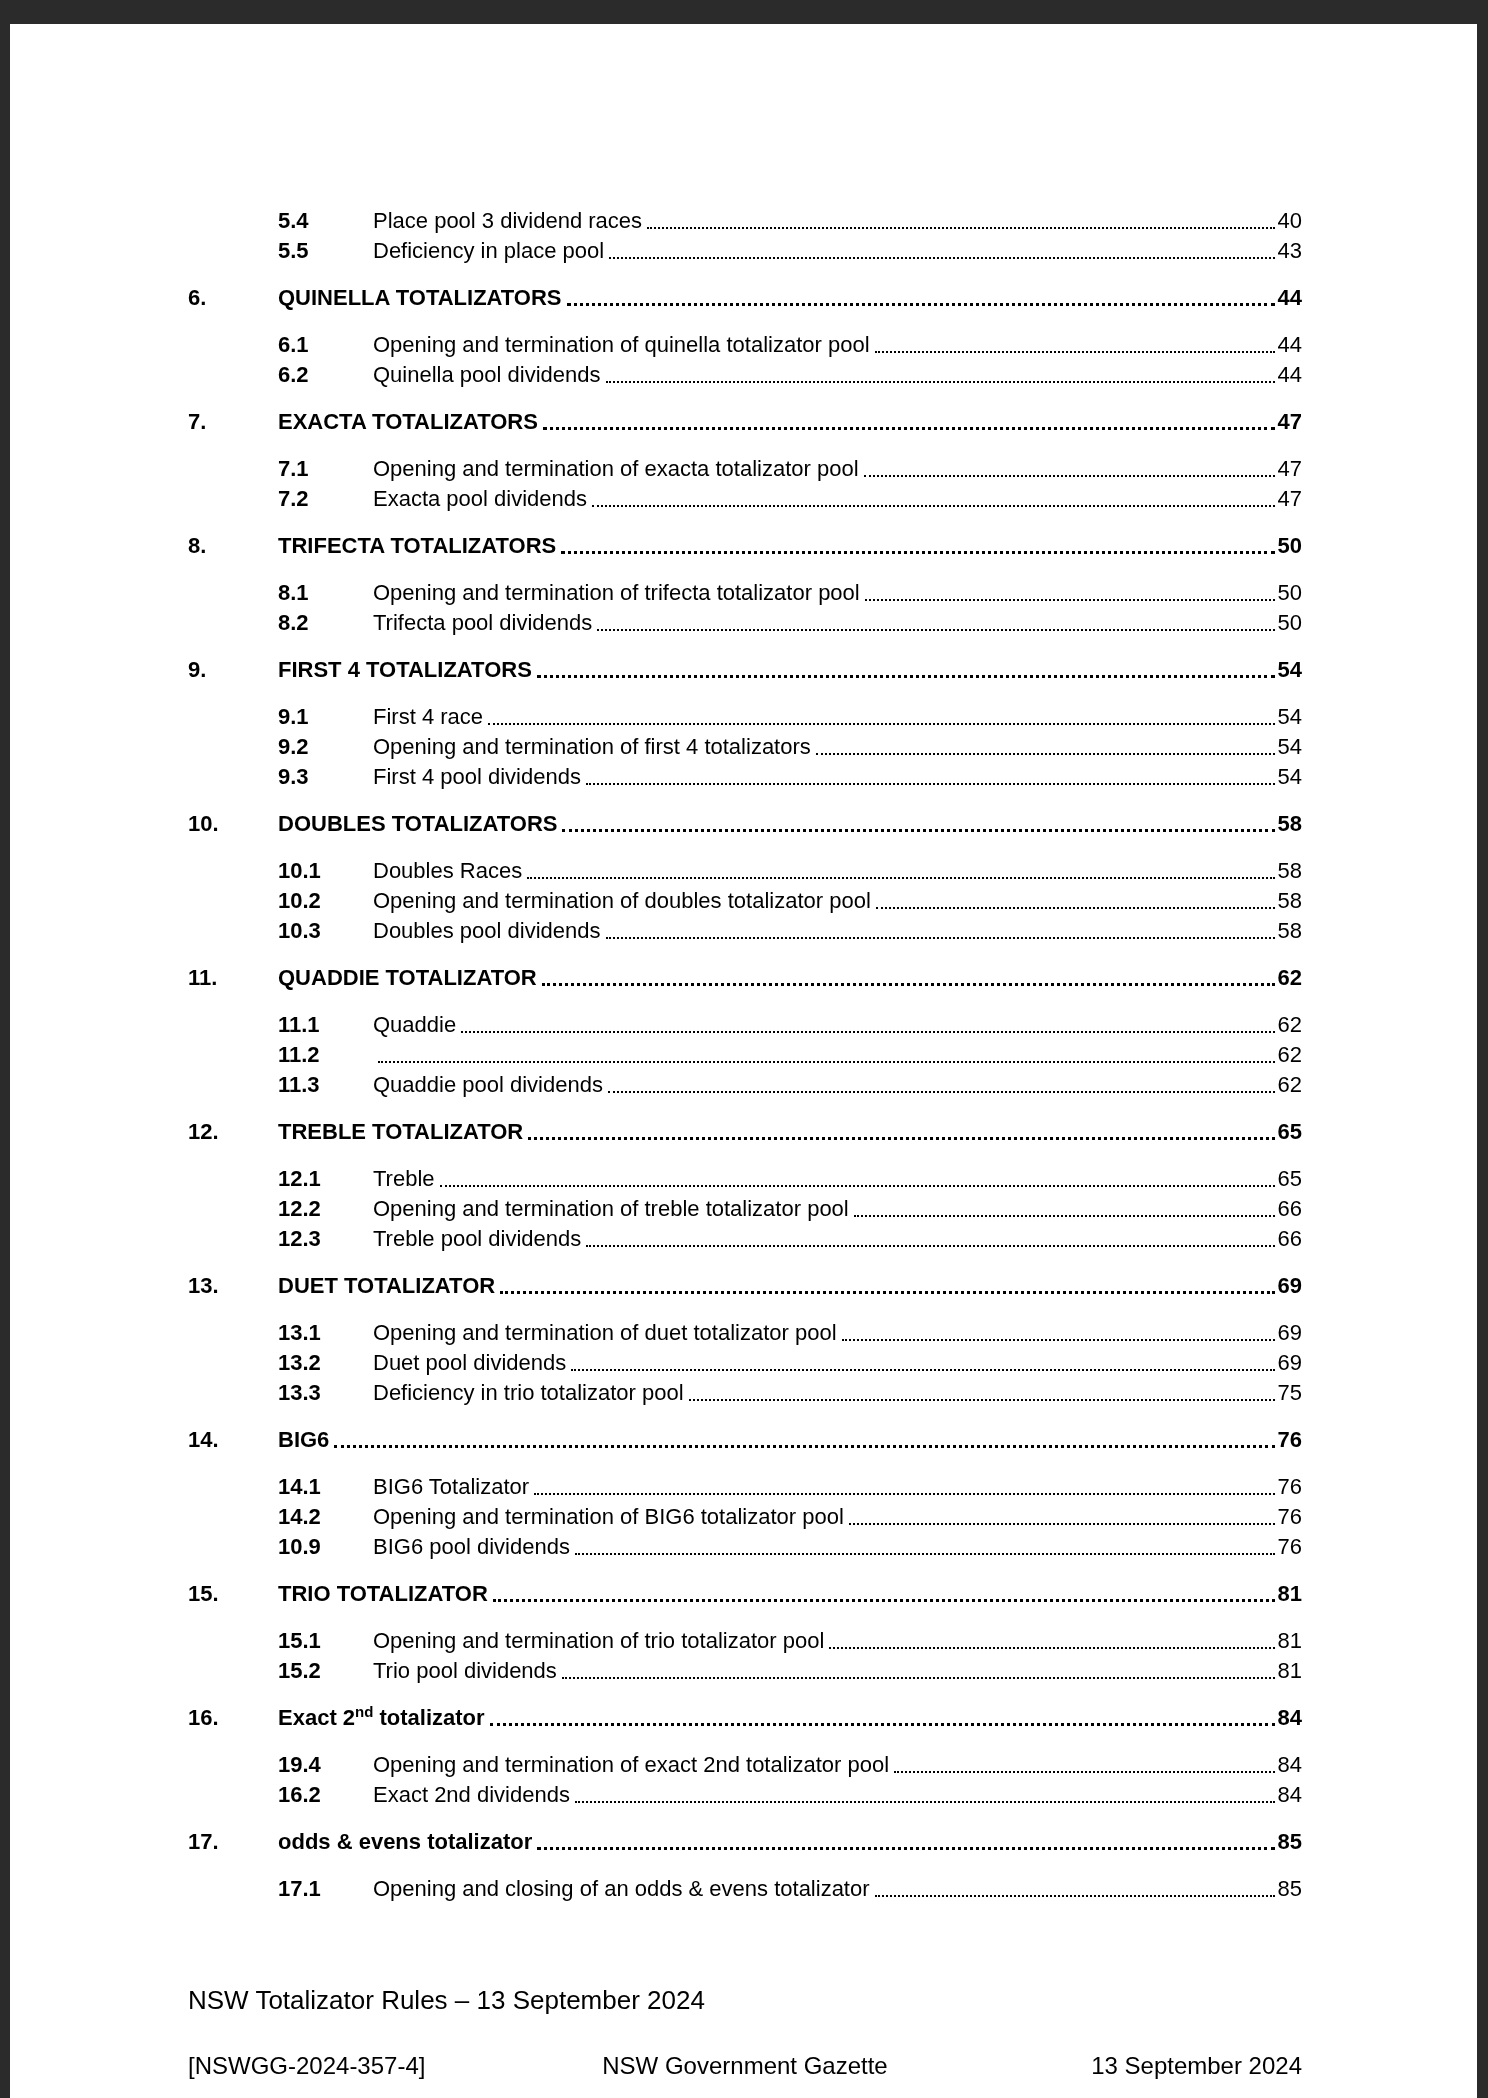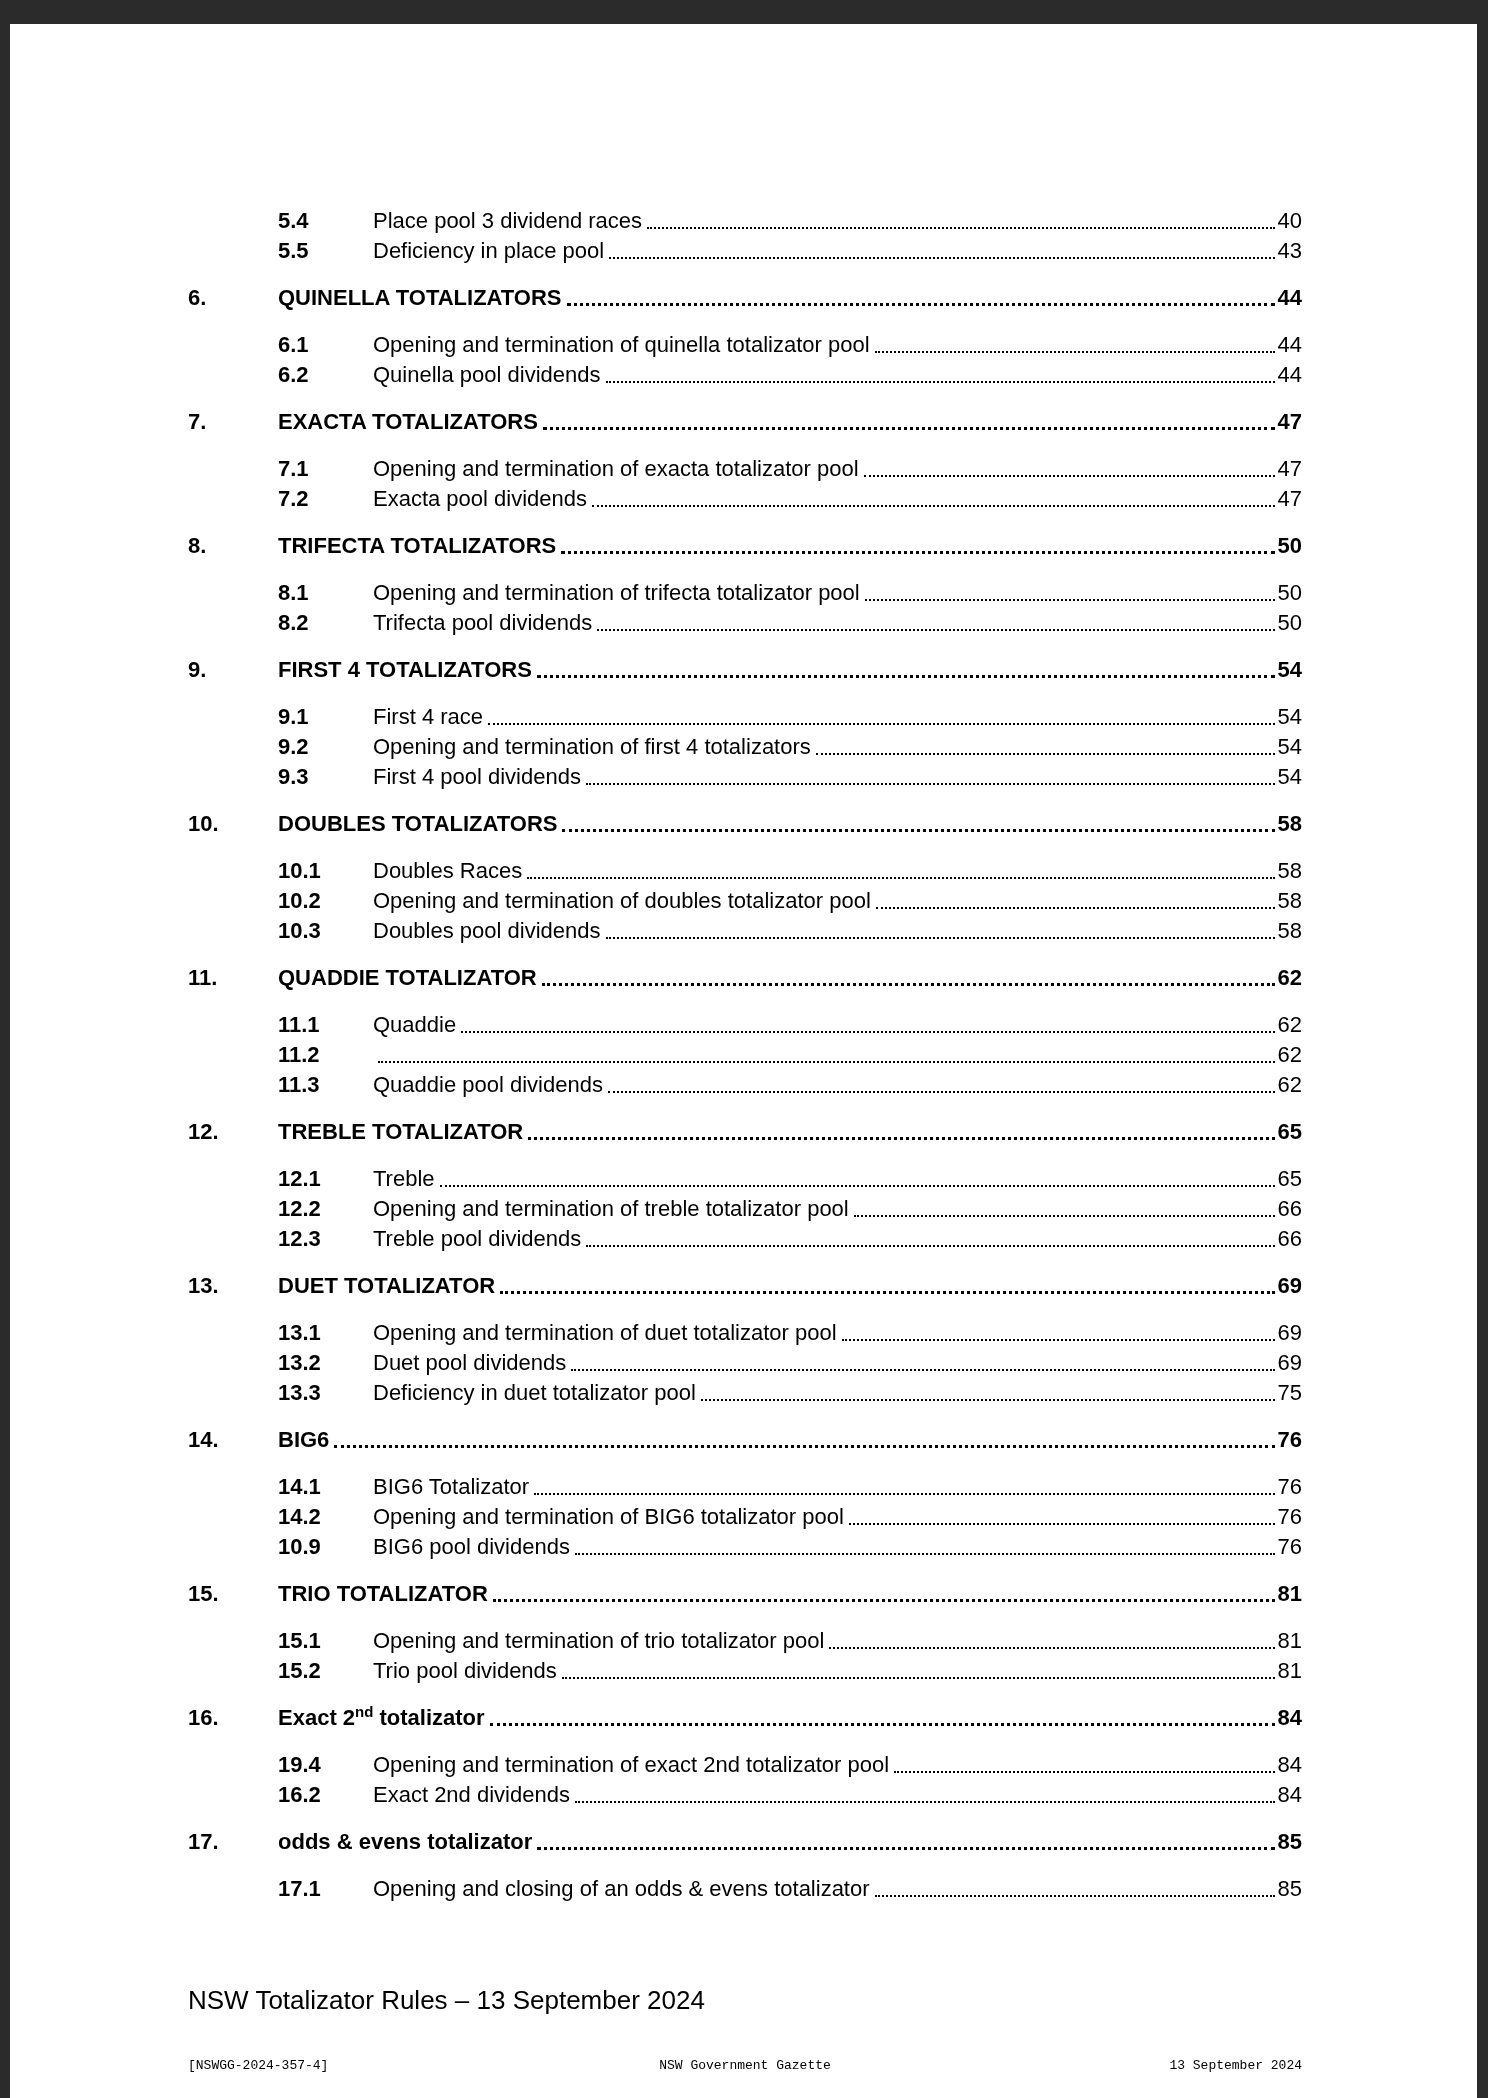--- a/index.html
+++ b/index.html
@@ -21,21 +21,21 @@
   .row.sub{padding-left:90px}
   .row.sub .num{width:95px;font-weight:bold}
   .row .label{flex:none;white-space:pre}
   .row .leader{flex:1;margin:0 3px 7px 5px;border-bottom:2px dotted #000}
   .row.section .leader{border-bottom-width:3px}
   .row .pg{flex:none}
   .row .label sup{font-size:15px;line-height:0;position:relative;top:-8px;vertical-align:baseline}
   .doc-footer{position:absolute;left:178px;top:1961px;font-size:26px;line-height:30px}
   .gazette{
     position:absolute;left:178px;right:175px;top:2029px;height:26px;
-    font-family:Liberation Mono, monospace;font-size:13px;line-height:26px;text-align:right;
+    font-family:Liberation Sans, sans-serif;font-size:24px;line-height:26px;text-align:right;
   }
   .gazette .ref{position:absolute;left:0;top:0}
   .gazette .name{position:absolute;left:50%;top:0;transform:translateX(-50%)}
   .gazette .date{position:absolute;right:0;top:0}
 </style>
 </head>
 <body>
 
 <div class="page">
 
@@ -214,21 +214,21 @@
         <span class="pg">69</span>
       </div>
       <div class="row sub">
         <span class="num">13.2</span>
         <span class="label">Duet pool dividends</span>
         <span class="leader"></span>
         <span class="pg">69</span>
       </div>
       <div class="row sub">
         <span class="num">13.3</span>
-        <span class="label">Deficiency in duet totalizator pool</span>
+        <span class="label">Deficiency in trio totalizator pool</span>
         <span class="leader"></span>
         <span class="pg">75</span>
       </div>
       <div class="row section">
         <span class="num">14.</span>
         <span class="label">BIG6</span>
         <span class="leader"></span>
         <span class="pg">76</span>
       </div>
       <div class="row sub">

